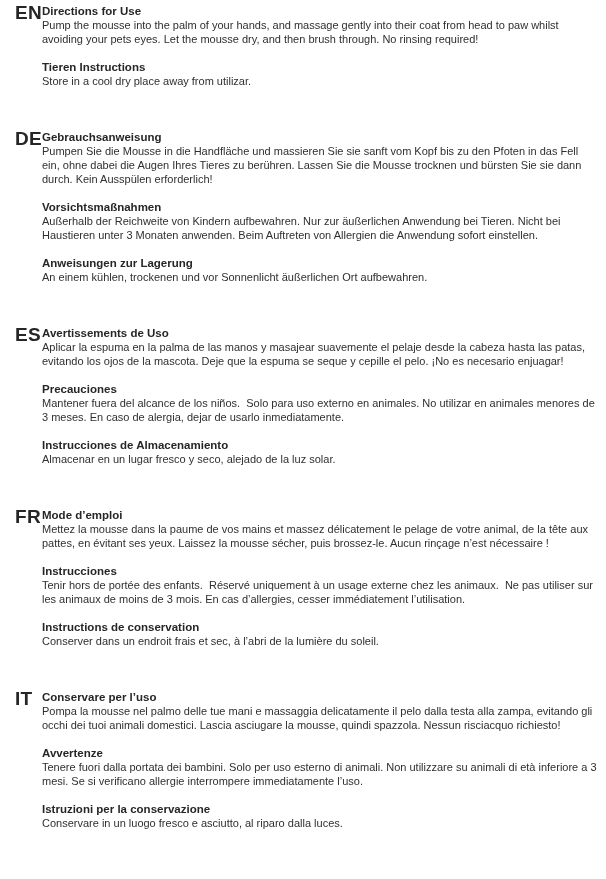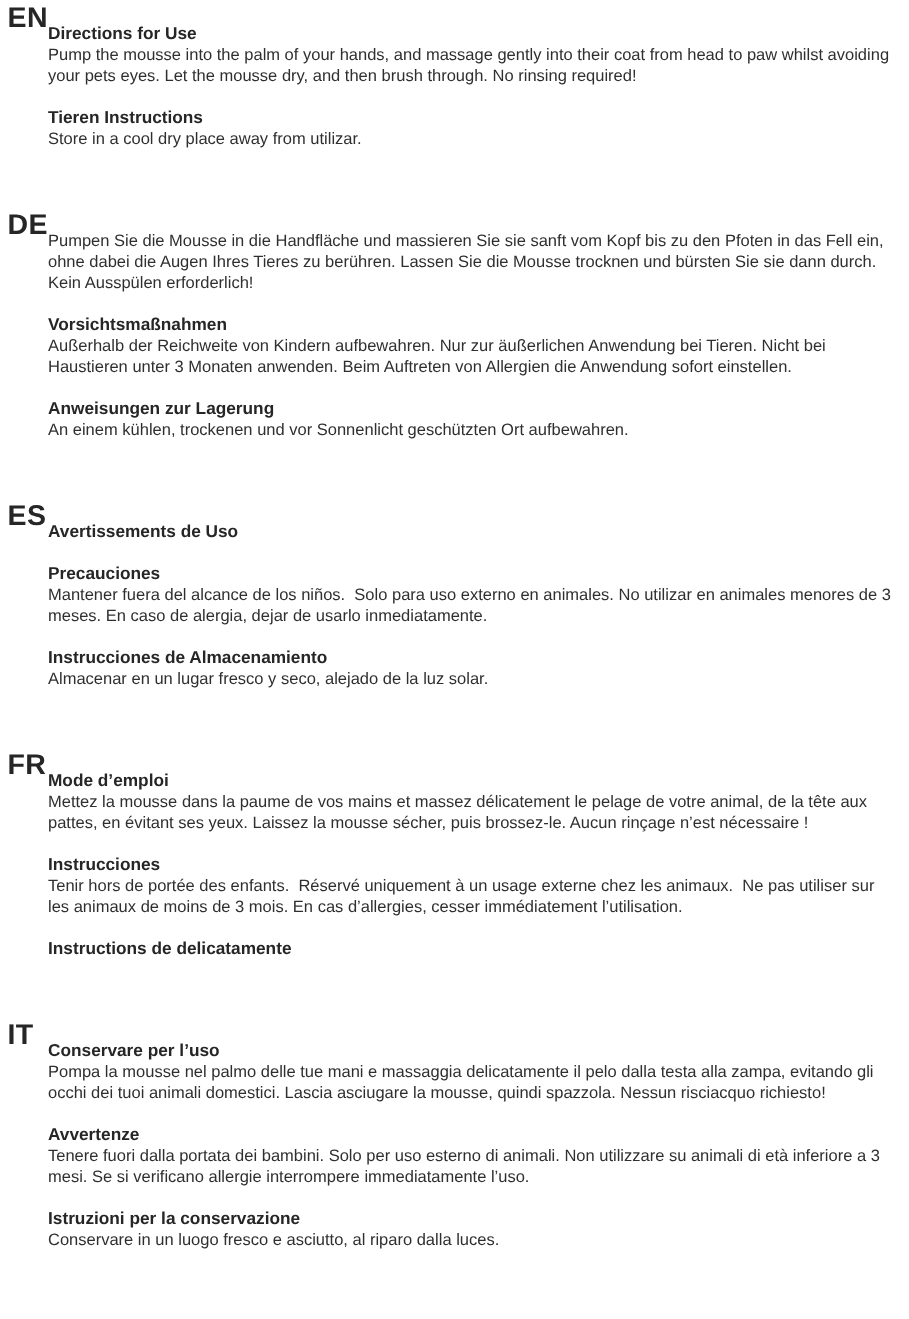--- a/index.html
+++ b/index.html
@@ -12,21 +12,21 @@
     height: 879px;
     overflow: hidden;
     font-family: "Liberation Sans", sans-serif;
     color: #2b2b2b;
     -webkit-font-smoothing: antialiased;
   }
   .page {
     box-sizing: border-box;
     width: 606px;
     height: 767px;
-    padding: 4px 8px 0 0;
+    padding: 4px 8px 0 10px;
     background: #ffffff;
   }
   .lang-section {
     display: flex;
     align-items: flex-start;
     margin-bottom: 42px;
   }
   .lang-section:last-child {
     margin-bottom: 0;
   }
@@ -37,21 +37,20 @@
     padding-left: 5px;
     font-size: 19px;
     font-weight: bold;
     line-height: 18px;
     letter-spacing: 0.3px;
     color: #262626;
   }
   .content {
     flex: 1 1 auto;
     min-width: 0;
-    margin-top: 12px;
   }
   .block + .block {
     margin-top: 14px;
   }
   .block h3 {
     margin: 0;
     font-size: 11.5px;
     font-weight: bold;
     line-height: 14px;
     color: #262626;
@@ -81,38 +80,40 @@
         <h3>Tieren Instructions</h3>
         <p>Store in a cool dry place away from utilizar.</p>
       </div>
     </div>
   </section>
 
   <section class="lang-section">
     <div class="lang-code">DE</div>
     <div class="content">
       <div class="block">
+        <h3>Gebrauchsanweisung</h3>
         <p>Pumpen Sie die Mousse in die Handfläche und massieren Sie sie sanft vom Kopf bis zu den Pfoten in das Fell ein, ohne dabei die Augen Ihres Tieres zu berühren. Lassen Sie die Mousse trocknen und bürsten Sie sie dann durch. Kein Ausspülen erforderlich!</p>
       </div>
       <div class="block">
         <h3>Vorsichtsmaßnahmen</h3>
         <p>Außerhalb der Reichweite von Kindern aufbewahren. Nur zur äußerlichen Anwendung bei Tieren. Nicht bei Haustieren unter 3 Monaten anwenden. Beim Auftreten von Allergien die Anwendung sofort einstellen.</p>
       </div>
       <div class="block">
         <h3>Anweisungen zur Lagerung</h3>
-        <p>An einem kühlen, trockenen und vor Sonnenlicht geschützten Ort aufbewahren.</p>
+        <p>An einem kühlen, trockenen und vor Sonnenlicht äußerlichen Ort aufbewahren.</p>
       </div>
     </div>
   </section>
 
   <section class="lang-section">
     <div class="lang-code">ES</div>
     <div class="content">
       <div class="block">
         <h3>Avertissements de Uso</h3>
+        <p>Aplicar la espuma en la palma de las manos y masajear suavemente el pelaje desde la cabeza hasta las patas, evitando los ojos de la mascota. Deje que la espuma se seque y cepille el pelo. ¡No es necesario enjuagar!</p>
       </div>
       <div class="block">
         <h3>Precauciones</h3>
         <p>Mantener fuera del alcance de los niños.  Solo para uso externo en animales. No utilizar en animales menores de 3 meses. En caso de alergia, dejar de usarlo inmediatamente.</p>
       </div>
       <div class="block">
         <h3>Instrucciones de Almacenamiento</h3>
         <p>Almacenar en un lugar fresco y seco, alejado de la luz solar.</p>
       </div>
     </div>
@@ -123,21 +124,22 @@
     <div class="content">
       <div class="block">
         <h3>Mode d’emploi</h3>
         <p>Mettez la mousse dans la paume de vos mains et massez délicatement le pelage de votre animal, de la tête aux pattes, en évitant ses yeux. Laissez la mousse sécher, puis brossez-le. Aucun rinçage n’est nécessaire !</p>
       </div>
       <div class="block">
         <h3>Instrucciones</h3>
         <p>Tenir hors de portée des enfants.  Réservé uniquement à un usage externe chez les animaux.  Ne pas utiliser sur les animaux de moins de 3 mois. En cas d’allergies, cesser immédiatement l’utilisation.</p>
       </div>
       <div class="block">
-        <h3>Instructions de delicatamente</h3>
+        <h3>Instructions de conservation</h3>
+        <p>Conserver dans un endroit frais et sec, à l’abri de la lumière du soleil.</p>
       </div>
     </div>
   </section>
 
   <section class="lang-section">
     <div class="lang-code">IT</div>
     <div class="content">
       <div class="block">
         <h3>Conservare per l’uso</h3>
         <p>Pompa la mousse nel palmo delle tue mani e massaggia delicatamente il pelo dalla testa alla zampa, evitando gli occhi dei tuoi animali domestici. Lascia asciugare la mousse, quindi spazzola. Nessun risciacquo richiesto!</p>

